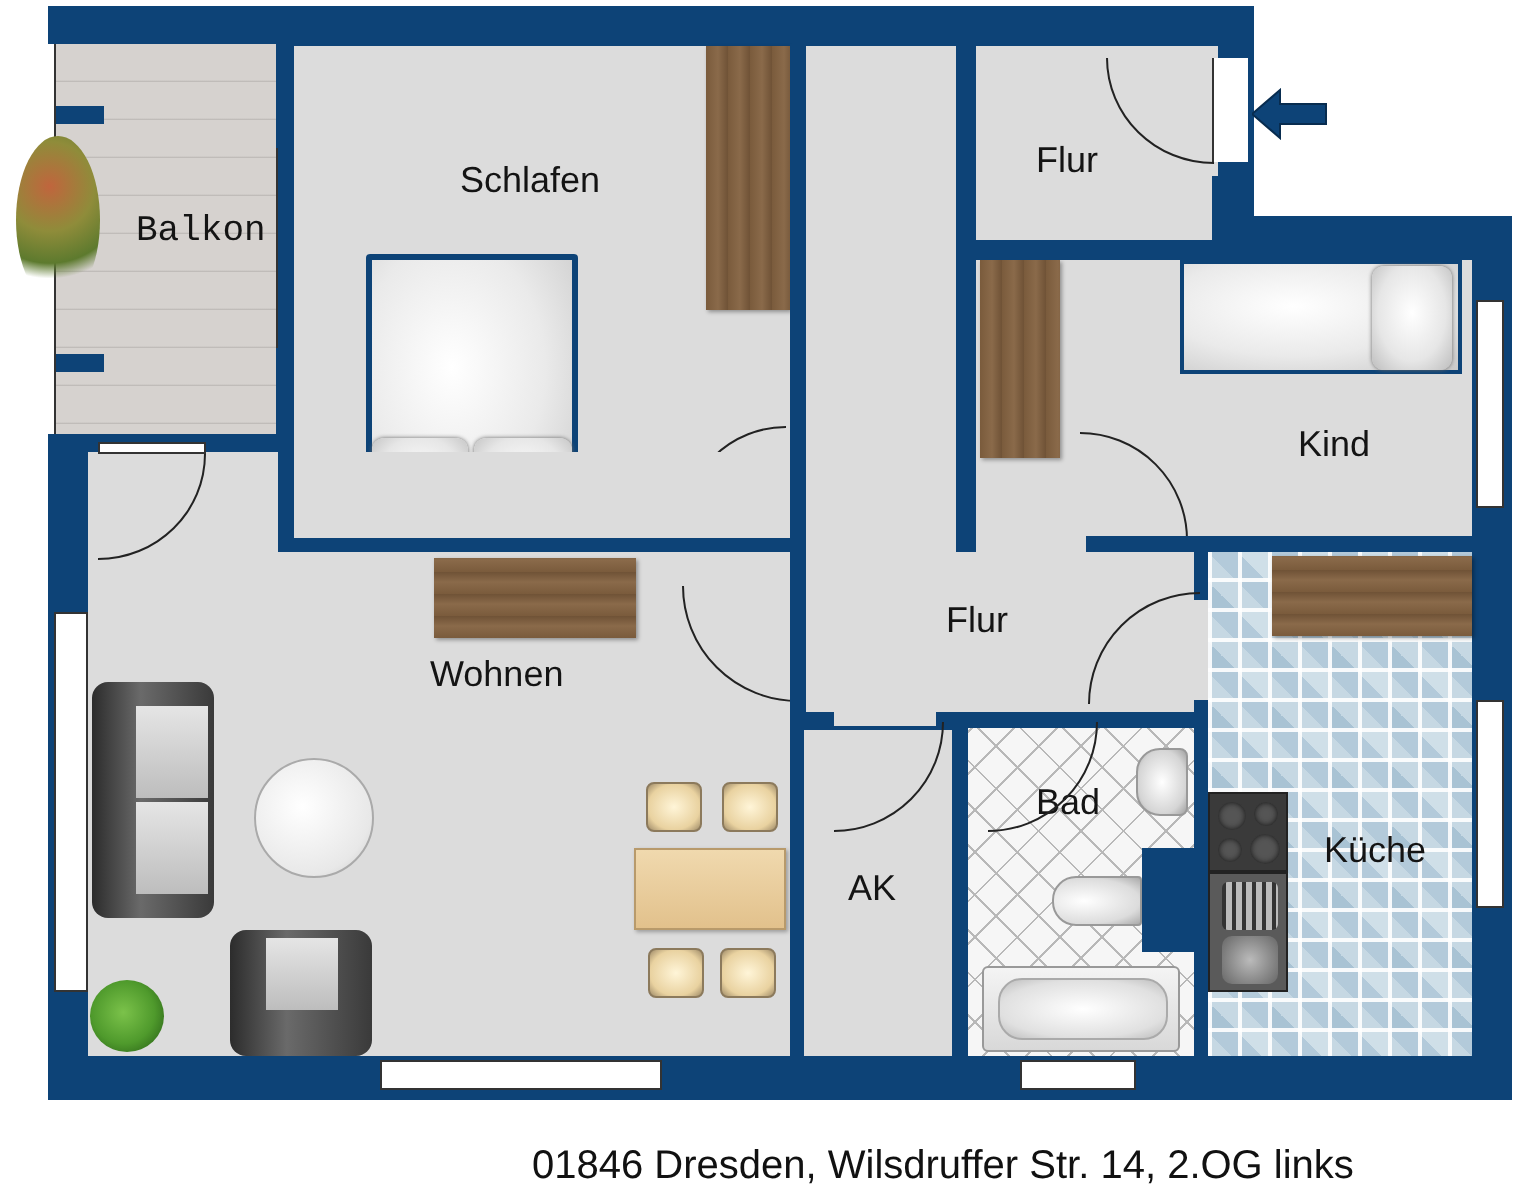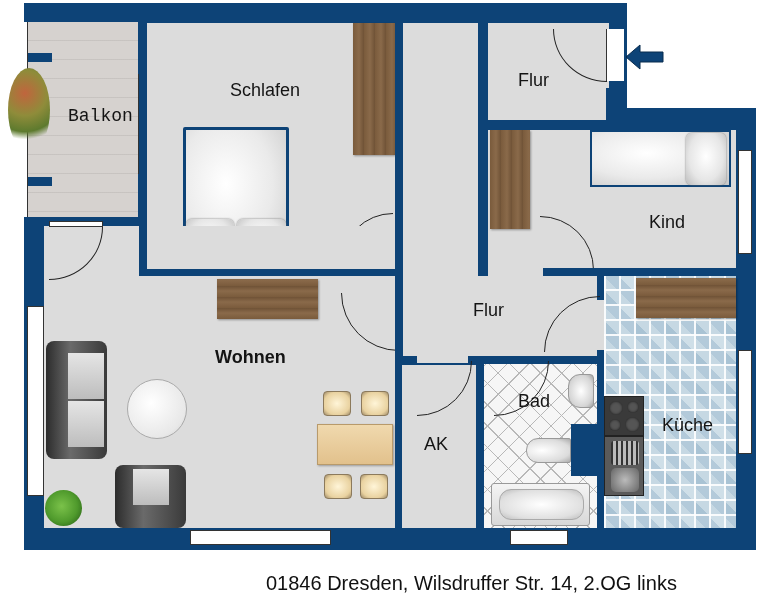--- a/index.html
+++ b/index.html
@@ -59,21 +59,21 @@
   <div class="abs wood" style="left:353px;top:23px;width:42px;height:132px;"></div>
   <div class="abs bed" style="left:183px;top:127px;width:106px;height:140px;border-radius:2px;"></div>
   <div class="abs pillow" style="left:186px;top:219px;width:48px;height:42px;"></div>
   <div class="abs pillow" style="left:237px;top:219px;width:49px;height:42px;"></div>
   <div class="door-arc" style="left:341px;top:213px;width:104px;height:104px;border-radius:50%;clip-path:inset(0 50% 50% 0);"></div>
 
   <div class="abs floor" style="left:44px;top:226px;width:351px;height:302px;"></div>
   <div class="abs floor" style="left:44px;top:226px;width:95px;height:50px;"></div>
   <div class="abs wall" style="left:139px;top:269px;width:262px;height:7px;"></div>
   <div class="abs wall" style="left:139px;top:22px;width:8px;height:254px;"></div>
-  <span class="label" style="left:215px;top:347px;font-weight:bold;">Wohnen</span>
+  <span class="label" style="left:215px;top:327px;">Wohnen</span>
   <div class="abs wood-h" style="left:217px;top:279px;width:101px;height:40px;"></div>
   <div class="abs window" style="left:27px;top:306px;width:17px;height:190px;"></div>
   <div class="abs window" style="left:190px;top:530px;width:141px;height:15px;"></div>
   <div class="abs" style="left:49px;top:221px;width:54px;height:6px;background:#fff;border:1px solid #333;"></div>
   <div class="door-arc" style="left:-5px;top:174px;width:108px;height:106px;border-radius:50%;clip-path:inset(50% 0 0 50%);"></div>
 
   <div class="abs sofa" style="left:46px;top:341px;width:61px;height:118px;"></div>
   <div class="abs cushion" style="left:68px;top:353px;width:36px;height:46px;"></div>
   <div class="abs cushion" style="left:68px;top:401px;width:36px;height:46px;"></div>
 

